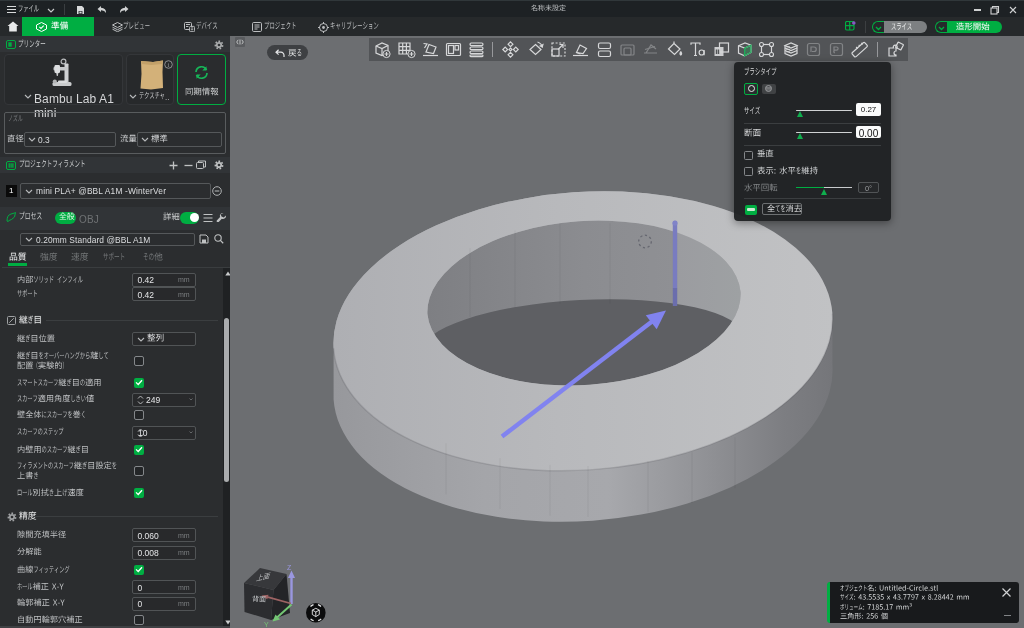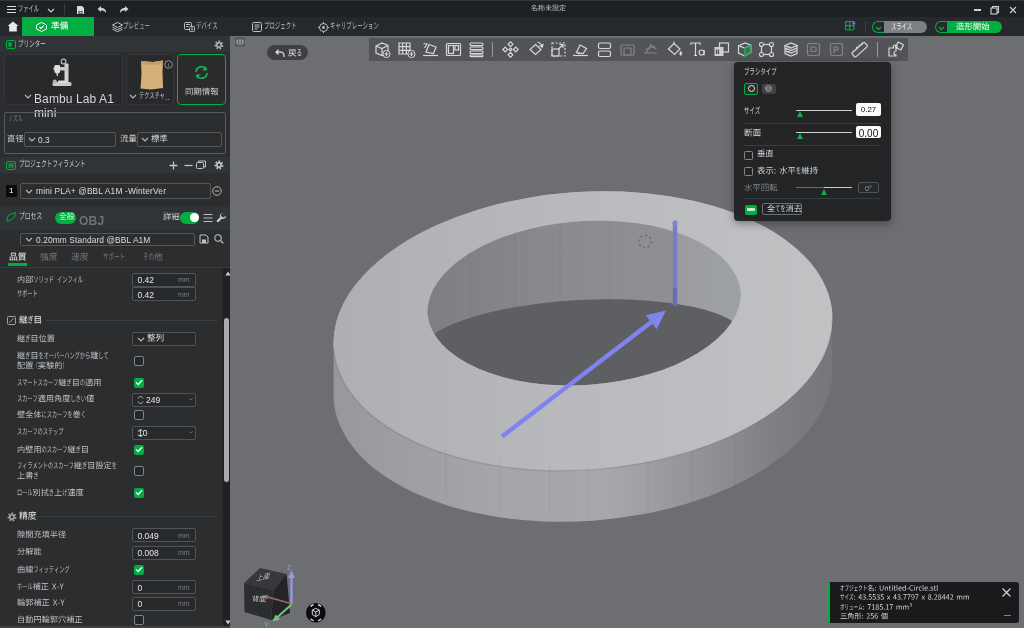--- a/index.html
+++ b/index.html
@@ -321,21 +321,21 @@
       <use href="#g18" transform="translate(1890 0) scale(0.63 1)"></use>
     </g>
   </svg>
 <div class="abs" style="left:55px;top:211.5px;width:21px;height:12.5px;background:#00AE42;border-radius:7px"></div>
 <svg style="position:absolute;left:58.5px;top:213.3px;overflow:visible" width="17.6" height="9.8">
     <g fill="#ffffff" transform="translate(0 6.08) scale(0.00780 -0.00780)">
       <use href="#g53" x="0"></use>
       <use href="#g54" x="1000"></use>
     </g>
   </svg>
-<div class="abs" style="left:79px;top:213.5px;color:#6f7274;font-size:12px;font-weight:bold;letter-spacing:0.2px">OBJ</div>
+<div class="abs" style="left:79px;top:213.5px;color:#6f7274;font-size:10px;font-weight:normal;letter-spacing:0.2px">OBJ</div>
 <svg style="position:absolute;left:163.0px;top:212.8px;overflow:visible" width="18.8" height="10.5">
     <g fill="#d0d2d3" transform="translate(0 6.55) scale(0.00840 -0.00840)">
       <use href="#g55" x="0"></use>
       <use href="#g56" x="1000"></use>
     </g>
   </svg>
 <div class="abs" style="left:180px;top:211.5px;width:19px;height:12px;background:#00AE42;border-radius:6.5px"></div>
 <div class="abs" style="left:189.5px;top:212.7px;width:9.5px;height:9.5px;background:#fff;border-radius:50%"></div>
 <svg class="abs" style="left:202.5px;top:212.5px" width="10" height="10">
     <path d="M0.5 1.5 h9 M0.5 5 h9 M0.5 8.5 h9" stroke="#c0c2c3" stroke-width="1.2"></path>
@@ -647,21 +647,21 @@
     <g fill="#c6c8ca" transform="translate(0 6.40) scale(0.00820 -0.00820)">
       <use href="#g113" x="0"></use>
       <use href="#g114" x="1000"></use>
       <use href="#g115" x="2000"></use>
       <use href="#g116" x="3000"></use>
       <use href="#g117" x="4000"></use>
       <use href="#g46" x="5000"></use>
     </g>
   </svg>
 <div class="abs" style="left:132px;top:528.0px;width:64px;height:14px;border:1px solid #515456;border-radius:2px;background:#28292b"></div>
-<div class="abs" style="left:137.5px;top:530.5px;color:#e4e5e7;font-size:8.5px">0.049</div>
+<div class="abs" style="left:137.5px;top:530.5px;color:#e4e5e7;font-size:8.5px">0.060</div>
 <div class="abs" style="left:178px;top:531.5px;color:#7b7e80;font-size:7px">mm</div>
 <svg style="position:absolute;left:17.0px;top:548.0px;overflow:visible" width="26.6" height="10.2">
     <g fill="#c6c8ca" transform="translate(0 6.40) scale(0.00820 -0.00820)">
       <use href="#g118" x="0"></use>
       <use href="#g119" x="1000"></use>
       <use href="#g120" x="2000"></use>
     </g>
   </svg>
 <div class="abs" style="left:132px;top:545.5px;width:64px;height:14px;border:1px solid #515456;border-radius:2px;background:#28292b"></div>
 <div class="abs" style="left:137.5px;top:548.0px;color:#e4e5e7;font-size:8.5px">0.008</div>

